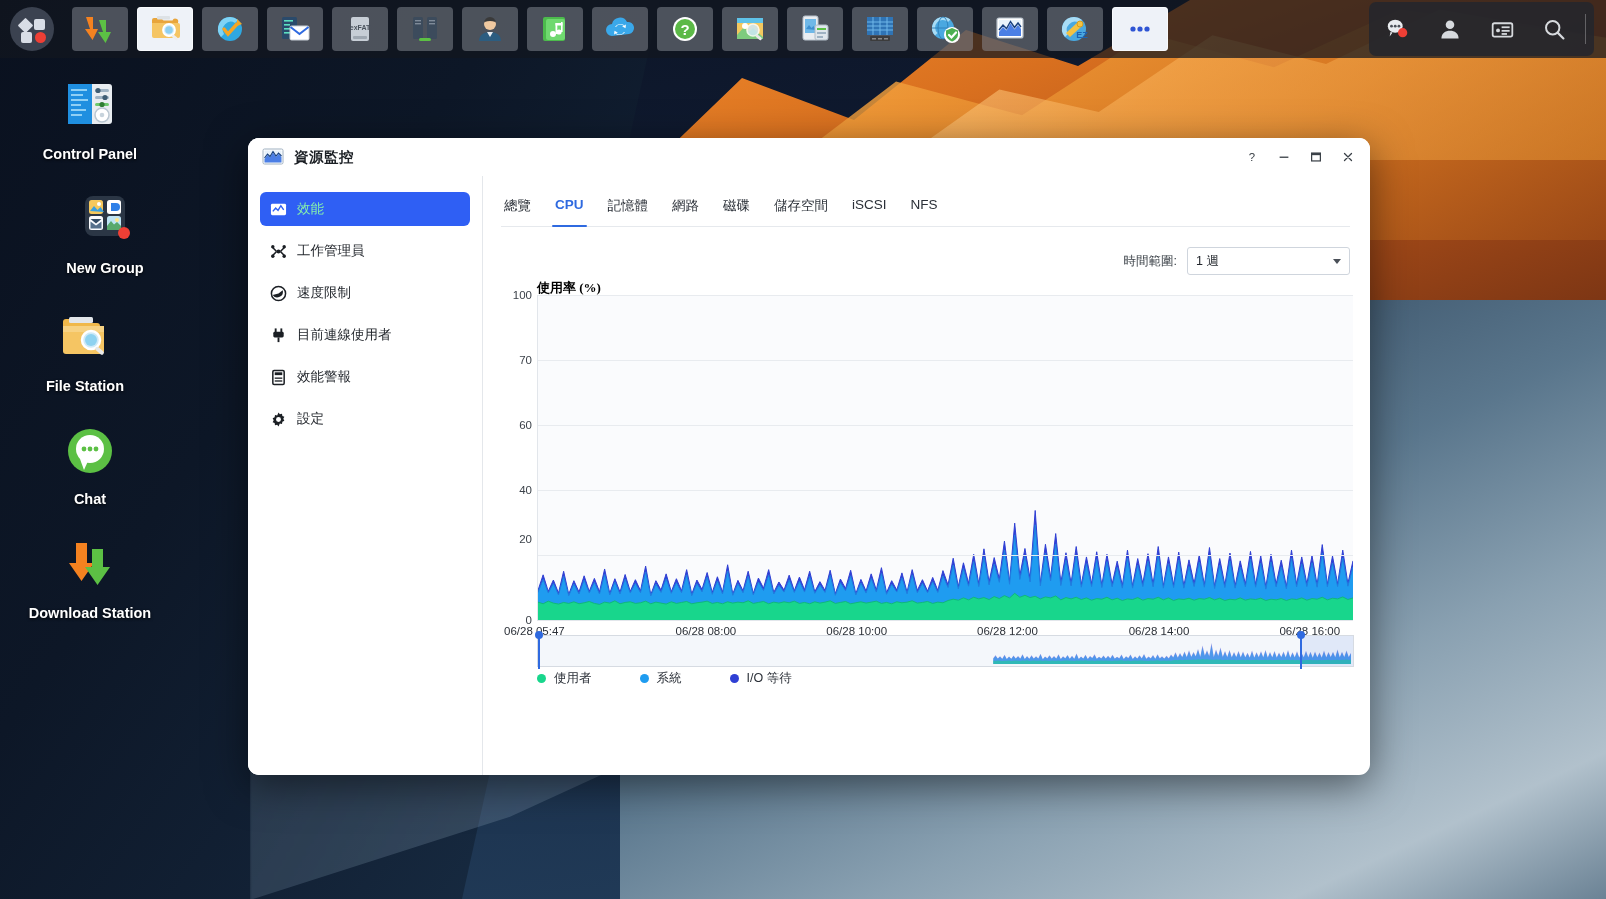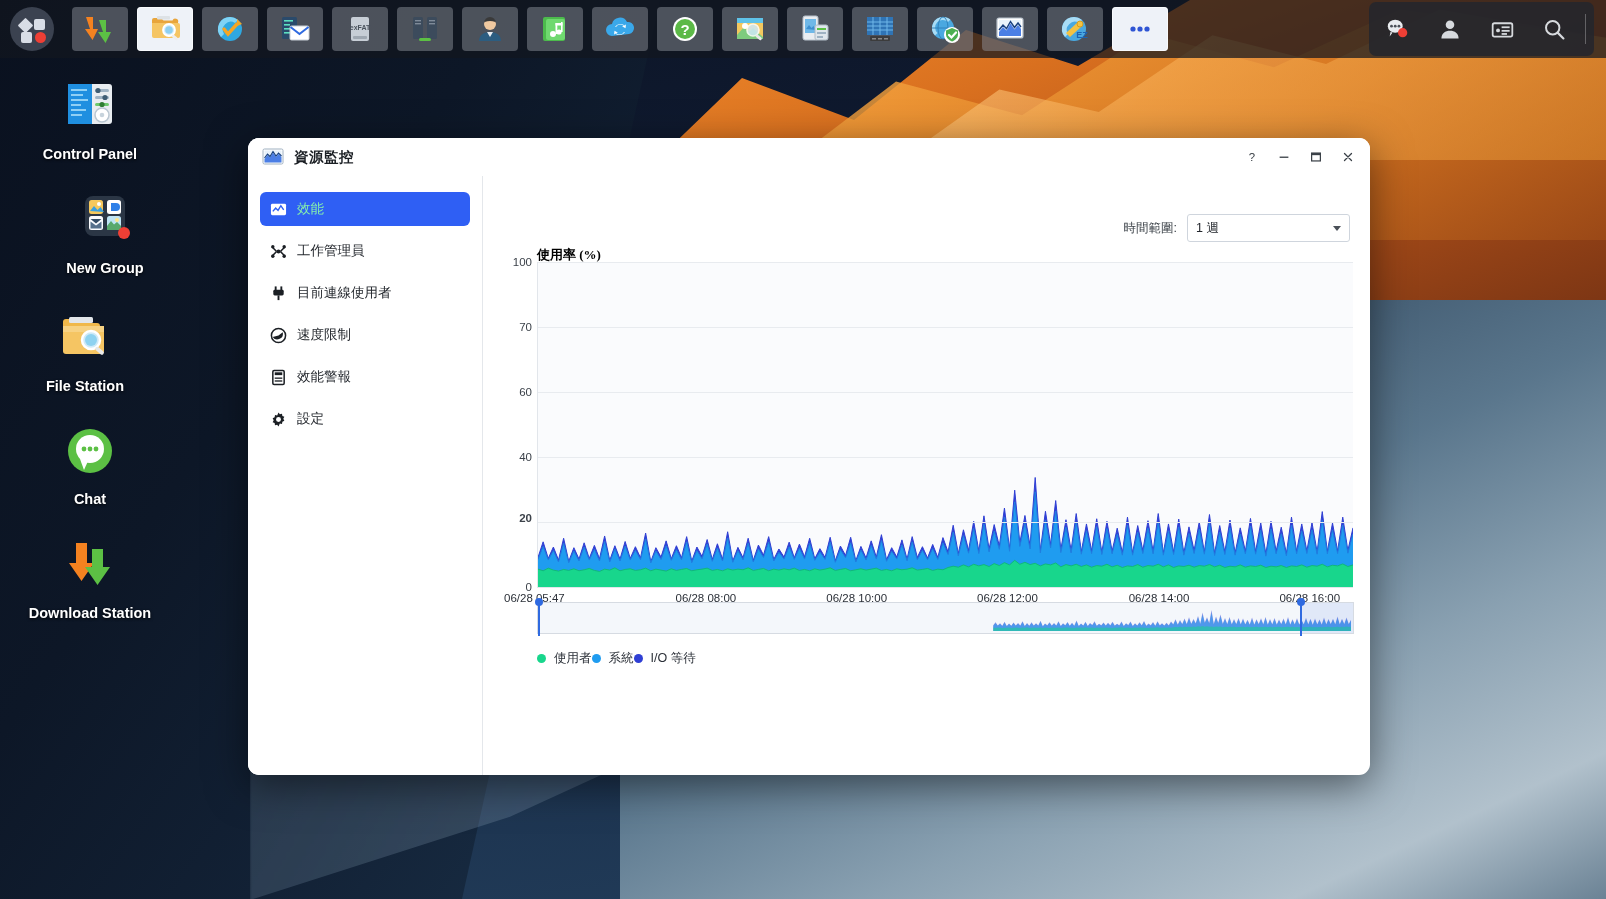--- a/index.html
+++ b/index.html
@@ -153,21 +153,21 @@
     position:absolute;left:36px;top:352px;width:815px;height:30px;
     border:1px solid #d6dbe2;background:#fff;
   }
   #rangebar-fill{position:absolute;left:0;top:0;bottom:0;width:100%;background:#f4f7fb;}
   #rangebar-svg{position:absolute;left:0;top:0;}
   .handle{position:absolute;top:-3px;bottom:-3px;width:2px;background:#2f6ae0;}
   .handle:before{content:"";position:absolute;left:-3px;top:-2px;width:8px;height:8px;border-radius:50%;background:#2f6ae0;}
   #sel-window{position:absolute;top:0;bottom:0;background:rgba(47,106,224,.10);}
 
   
-  #legend{position:absolute;left:36px;top:400px;display:flex;align-items:flex-start;}
+  #legend{position:absolute;left:36px;top:387px;display:flex;gap:48px;align-items:flex-start;}
   .lg{display:flex;align-items:center;gap:8px;font-size:12.5px;color:#2b3038;}
   .lgdot{width:9px;height:9px;border-radius:50%;flex:none;}
 </style>
 </head>
 <body>
 
 <div id="desktop">
   <div class="wall-base"></div>
   <div class="rockshadow"></div>
   <div class="rock1"></div>
@@ -593,37 +593,37 @@
               <circle cx="15" cy="14" r="1.8" fill="#1b1f24"></circle>
             <circle cx="9" cy="9" r="2" fill="#1b1f24"></circle>
           </svg>
         </span>
         <span>工作管理員</span>
       </div>
 
       <div class="side-item">
         <span class="side-ic">
           <svg viewBox="0 0 18 18" width="17" height="17">
+            <circle cx="9" cy="9" r="7.5" fill="none" stroke="#1b1f24" stroke-width="1.6"></circle>
+            <path d="M9 9 L13.5 5.5 A6 6 0 012.8 10.5 L9 9z" fill="#1b1f24"></path>
+          </svg>
+        </span>
+        <span>速度限制</span>
+      </div>
+
+      <div class="side-item">
+        <span class="side-ic">
+          <svg viewBox="0 0 18 18" width="17" height="17">
             <rect x="5" y="1.5" width="2" height="4" fill="#1b1f24"></rect>
               <rect x="11" y="1.5" width="2" height="4" fill="#1b1f24"></rect>
             <rect x="3.5" y="5" width="11" height="6" rx="1.5" fill="#1b1f24"></rect>
             <rect x="8" y="11" width="2" height="5" fill="#1b1f24"></rect>
           </svg>
         </span>
         <span>目前連線使用者</span>
-      </div>
-
-      <div class="side-item">
-        <span class="side-ic">
-          <svg viewBox="0 0 18 18" width="17" height="17">
-            <circle cx="9" cy="9" r="7.5" fill="none" stroke="#1b1f24" stroke-width="1.6"></circle>
-            <path d="M9 9 L13.5 5.5 A6 6 0 012.8 10.5 L9 9z" fill="#1b1f24"></path>
-          </svg>
-        </span>
-        <span>速度限制</span>
       </div>
 
       <div class="side-item">
         <span class="side-ic">
           <svg viewBox="0 0 18 18" width="17" height="17">
             <rect x="3" y="1.5" width="12" height="15" rx="1.3" fill="none" stroke="#1b1f24" stroke-width="1.6"></rect>
             <rect x="5" y="3.5" width="8" height="3" fill="#1b1f24"></rect>
             <rect x="5" y="9" width="8" height="1.4" fill="#1b1f24"></rect>
             <rect x="5" y="12" width="8" height="1.4" fill="#1b1f24"></rect>
           </svg>
@@ -637,20 +637,30 @@
             <path d="M9 1.5l1.4 1.9 2.3-.5.4 2.3 2.1 1-1.1 2.1 1.1 2.1-2.1 1-.4 2.3-2.3-.5L9 16.5l-1.4-1.9-2.3.5-.4-2.3-2.1-1L3.9 9.7 2.8 7.6l2.1-1 .4-2.3 2.3.5z" fill="#1b1f24"></path>
             <circle cx="9" cy="9" r="2.6" fill="#fff"></circle>
           </svg>
         </span>
         <span>設定</span>
       </div>
     </div>
 
     <div id="main">
 
+      <div id="tabs">
+        <div class="tab">總覽</div>
+        <div class="tab act">CPU</div>
+        <div class="tab">記憶體</div>
+        <div class="tab">網路</div>
+        <div class="tab">磁碟</div>
+        <div class="tab">儲存空間</div>
+        <div class="tab">iSCSI</div>
+        <div class="tab">NFS</div>
+      </div>
 
       <div id="rangerow">
         <div id="range-label">時間範圍:</div>
         <div id="range-select">
           <span>1 週</span>
           <span class="caret"></span>
         </div>
       </div>
 
       <div id="chartwrap">
@@ -659,21 +669,21 @@
           <svg id="chartsvg" width="815" height="325" viewBox="0 0 815 325" preserveAspectRatio="none">
               <path d="M0,325 L0.00,295.43 L5.13,279.82 L10.25,296.40 L15.38,285.02 L20.50,298.02 L25.63,276.25 L30.75,299.32 L35.88,285.68 L41.01,297.05 L46.13,280.80 L51.26,296.40 L56.38,283.40 L61.51,296.73 L66.64,273.98 L71.76,298.35 L76.89,283.73 L82.01,297.05 L87.14,279.50 L92.26,296.40 L97.39,284.70 L102.52,295.75 L107.64,271.05 L112.77,299.65 L117.89,285.68 L123.02,295.10 L128.14,278.85 L133.27,296.73 L138.40,283.73 L143.52,295.75 L148.65,274.63 L153.77,299.00 L158.90,285.02 L164.03,294.45 L169.15,277.55 L174.28,297.38 L179.40,281.77 L184.53,297.05 L189.65,269.75 L194.78,299.00 L199.91,285.35 L205.03,295.75 L210.16,276.25 L215.28,298.35 L220.41,283.07 L225.53,293.15 L230.66,274.63 L235.79,297.38 L240.91,286.98 L246.04,295.10 L251.16,280.15 L256.29,295.75 L261.42,282.10 L266.54,294.77 L271.67,276.25 L276.79,296.73 L281.92,286.65 L287.04,295.43 L292.17,275.27 L297.30,298.68 L302.42,284.05 L307.55,293.48 L312.67,275.27 L317.80,298.68 L322.92,284.38 L328.05,296.07 L333.18,278.85 L338.30,295.10 L343.43,272.68 L348.55,297.70 L353.68,285.68 L358.81,295.10 L363.93,277.88 L369.06,297.05 L374.18,274.63 L379.31,295.43 L384.43,284.70 L389.56,296.07 L394.69,282.43 L399.81,295.43 L404.94,275.60 L410.06,289.90 L415.19,263.25 L420.31,291.52 L425.44,267.80 L430.57,288.27 L435.69,259.35 L440.82,288.93 L445.94,253.82 L451.07,286.98 L456.19,262.60 L461.32,284.05 L466.45,246.03 L471.57,286.65 L476.70,228.15 L481.82,280.80 L486.95,253.50 L492.08,283.73 L497.20,215.47 L502.33,288.27 L507.45,249.27 L512.58,282.43 L517.70,238.55 L522.83,287.63 L527.96,257.73 L533.08,288.27 L538.21,251.55 L543.33,289.57 L548.46,261.95 L553.58,288.60 L558.71,256.75 L563.84,290.23 L568.96,259.35 L574.09,289.25 L579.21,266.18 L584.34,290.55 L589.47,255.13 L594.59,290.88 L599.72,263.57 L604.84,288.60 L609.97,258.70 L615.09,289.25 L620.22,251.55 L625.35,290.88 L630.47,261.95 L635.60,289.90 L640.72,257.07 L645.85,290.88 L650.97,264.88 L656.10,288.60 L661.23,260.00 L666.35,289.90 L671.48,252.52 L676.60,291.20 L681.73,263.57 L686.86,289.90 L691.98,258.05 L697.11,290.88 L702.23,265.85 L707.36,289.25 L712.48,256.43 L717.61,289.57 L722.74,260.98 L727.86,291.85 L732.99,259.35 L738.11,289.25 L743.24,265.20 L748.36,291.52 L753.49,255.13 L758.62,289.25 L763.74,261.95 L768.87,288.93 L773.99,260.65 L779.12,289.90 L784.25,249.60 L789.37,289.25 L794.50,260.98 L799.62,288.93 L804.75,255.13 L809.87,288.60 L815.00,265.85 L815,325 Z" fill="#2f3fd4"></path>
               <path d="M0,295.43 L5.13,279.82 L10.25,296.40 L15.38,285.02 L20.50,298.02 L25.63,276.25 L30.75,299.32 L35.88,285.68 L41.01,297.05 L46.13,280.80 L51.26,296.40 L56.38,283.40 L61.51,296.73 L66.64,273.98 L71.76,298.35 L76.89,283.73 L82.01,297.05 L87.14,279.50 L92.26,296.40 L97.39,284.70 L102.52,295.75 L107.64,271.05 L112.77,299.65 L117.89,285.68 L123.02,295.10 L128.14,278.85 L133.27,296.73 L138.40,283.73 L143.52,295.75 L148.65,274.63 L153.77,299.00 L158.90,285.02 L164.03,294.45 L169.15,277.55 L174.28,297.38 L179.40,281.77 L184.53,297.05 L189.65,269.75 L194.78,299.00 L199.91,285.35 L205.03,295.75 L210.16,276.25 L215.28,298.35 L220.41,283.07 L225.53,293.15 L230.66,274.63 L235.79,297.38 L240.91,286.98 L246.04,295.10 L251.16,280.15 L256.29,295.75 L261.42,282.10 L266.54,294.77 L271.67,276.25 L276.79,296.73 L281.92,286.65 L287.04,295.43 L292.17,275.27 L297.30,298.68 L302.42,284.05 L307.55,293.48 L312.67,275.27 L317.80,298.68 L322.92,284.38 L328.05,296.07 L333.18,278.85 L338.30,295.10 L343.43,272.68 L348.55,297.70 L353.68,285.68 L358.81,295.10 L363.93,277.88 L369.06,297.05 L374.18,274.63 L379.31,295.43 L384.43,284.70 L389.56,296.07 L394.69,282.43 L399.81,295.43 L404.94,275.60 L410.06,289.90 L415.19,263.25 L420.31,291.52 L425.44,267.80 L430.57,288.27 L435.69,259.35 L440.82,288.93 L445.94,253.82 L451.07,286.98 L456.19,262.60 L461.32,284.05 L466.45,246.03 L471.57,286.65 L476.70,228.15 L481.82,280.80 L486.95,253.50 L492.08,283.73 L497.20,215.47 L502.33,288.27 L507.45,249.27 L512.58,282.43 L517.70,238.55 L522.83,287.63 L527.96,257.73 L533.08,288.27 L538.21,251.55 L543.33,289.57 L548.46,261.95 L553.58,288.60 L558.71,256.75 L563.84,290.23 L568.96,259.35 L574.09,289.25 L579.21,266.18 L584.34,290.55 L589.47,255.13 L594.59,290.88 L599.72,263.57 L604.84,288.60 L609.97,258.70 L615.09,289.25 L620.22,251.55 L625.35,290.88 L630.47,261.95 L635.60,289.90 L640.72,257.07 L645.85,290.88 L650.97,264.88 L656.10,288.60 L661.23,260.00 L666.35,289.90 L671.48,252.52 L676.60,291.20 L681.73,263.57 L686.86,289.90 L691.98,258.05 L697.11,290.88 L702.23,265.85 L707.36,289.25 L712.48,256.43 L717.61,289.57 L722.74,260.98 L727.86,291.85 L732.99,259.35 L738.11,289.25 L743.24,265.20 L748.36,291.52 L753.49,255.13 L758.62,289.25 L763.74,261.95 L768.87,288.93 L773.99,260.65 L779.12,289.90 L784.25,249.60 L789.37,289.25 L794.50,260.98 L799.62,288.93 L804.75,255.13 L809.87,288.60 L815.00,265.85" fill="none" stroke="#2f3fd4" stroke-width="1"></path>
               <path d="M0,325 L0.00,297.38 L5.13,284.38 L10.25,298.02 L15.38,288.60 L20.50,299.98 L25.63,281.45 L30.75,300.63 L35.88,288.93 L41.01,299.00 L46.13,285.02 L51.26,298.02 L56.38,287.30 L61.51,299.00 L66.64,279.50 L71.76,299.98 L76.89,286.98 L82.01,299.00 L87.14,284.05 L92.26,298.02 L97.39,288.27 L102.52,297.70 L107.64,276.90 L112.77,300.95 L117.89,288.93 L123.02,297.38 L128.14,283.73 L133.27,298.35 L138.40,287.63 L143.52,297.70 L148.65,279.82 L153.77,300.63 L158.90,288.60 L164.03,296.73 L169.15,282.10 L174.28,299.32 L179.40,286.00 L184.53,299.00 L189.65,275.93 L194.78,300.30 L199.91,288.60 L205.03,297.70 L210.16,281.13 L215.28,299.98 L220.41,286.98 L225.53,295.43 L230.66,280.15 L235.79,299.00 L240.91,290.23 L246.04,297.05 L251.16,284.70 L256.29,297.38 L261.42,286.32 L266.54,297.05 L271.67,281.45 L276.79,298.35 L281.92,289.90 L287.04,297.38 L292.17,280.15 L297.30,300.30 L302.42,287.63 L307.55,295.75 L312.67,280.80 L317.80,299.98 L322.92,287.95 L328.05,298.02 L333.18,283.40 L338.30,297.05 L343.43,278.52 L348.55,299.32 L353.68,289.25 L358.81,297.05 L363.93,282.75 L369.06,298.68 L374.18,279.82 L379.31,297.70 L384.43,288.27 L389.56,297.70 L394.69,286.65 L399.81,297.38 L404.94,280.80 L410.06,292.50 L415.19,270.07 L420.31,293.80 L425.44,273.65 L430.57,291.20 L435.69,266.50 L440.82,291.52 L445.94,261.95 L451.07,289.90 L456.19,269.10 L461.32,287.30 L466.45,255.13 L471.57,289.25 L476.70,239.85 L481.82,284.38 L486.95,261.30 L492.08,286.98 L497.20,229.78 L502.33,290.88 L507.45,258.05 L512.58,286.00 L517.70,248.95 L522.83,290.55 L527.96,265.20 L533.08,290.88 L538.21,260.00 L543.33,292.18 L548.46,268.77 L553.58,291.52 L558.71,264.55 L563.84,292.50 L568.96,266.50 L574.09,291.85 L579.21,272.35 L584.34,293.15 L589.47,263.25 L594.59,293.15 L599.72,270.07 L604.84,291.52 L609.97,266.18 L615.09,291.85 L620.22,260.00 L625.35,293.15 L630.47,268.77 L635.60,292.50 L640.72,264.88 L645.85,293.15 L650.97,271.38 L656.10,291.52 L661.23,267.15 L666.35,292.18 L671.48,260.98 L676.60,293.48 L681.73,270.07 L686.86,292.50 L691.98,265.85 L697.11,293.15 L702.23,272.02 L707.36,291.85 L712.48,264.23 L717.61,292.18 L722.74,268.13 L727.86,294.13 L732.99,266.82 L738.11,291.85 L743.24,271.70 L748.36,293.80 L753.49,263.25 L758.62,291.85 L763.74,268.77 L768.87,291.52 L773.99,267.80 L779.12,292.18 L784.25,258.38 L789.37,291.85 L794.50,268.13 L799.62,291.52 L804.75,262.93 L809.87,291.20 L815.00,272.02 L815,325 Z" fill="#1f9cf0"></path>
               <path d="M0,297.38 L5.13,284.38 L10.25,298.02 L15.38,288.60 L20.50,299.98 L25.63,281.45 L30.75,300.63 L35.88,288.93 L41.01,299.00 L46.13,285.02 L51.26,298.02 L56.38,287.30 L61.51,299.00 L66.64,279.50 L71.76,299.98 L76.89,286.98 L82.01,299.00 L87.14,284.05 L92.26,298.02 L97.39,288.27 L102.52,297.70 L107.64,276.90 L112.77,300.95 L117.89,288.93 L123.02,297.38 L128.14,283.73 L133.27,298.35 L138.40,287.63 L143.52,297.70 L148.65,279.82 L153.77,300.63 L158.90,288.60 L164.03,296.73 L169.15,282.10 L174.28,299.32 L179.40,286.00 L184.53,299.00 L189.65,275.93 L194.78,300.30 L199.91,288.60 L205.03,297.70 L210.16,281.13 L215.28,299.98 L220.41,286.98 L225.53,295.43 L230.66,280.15 L235.79,299.00 L240.91,290.23 L246.04,297.05 L251.16,284.70 L256.29,297.38 L261.42,286.32 L266.54,297.05 L271.67,281.45 L276.79,298.35 L281.92,289.90 L287.04,297.38 L292.17,280.15 L297.30,300.30 L302.42,287.63 L307.55,295.75 L312.67,280.80 L317.80,299.98 L322.92,287.95 L328.05,298.02 L333.18,283.40 L338.30,297.05 L343.43,278.52 L348.55,299.32 L353.68,289.25 L358.81,297.05 L363.93,282.75 L369.06,298.68 L374.18,279.82 L379.31,297.70 L384.43,288.27 L389.56,297.70 L394.69,286.65 L399.81,297.38 L404.94,280.80 L410.06,292.50 L415.19,270.07 L420.31,293.80 L425.44,273.65 L430.57,291.20 L435.69,266.50 L440.82,291.52 L445.94,261.95 L451.07,289.90 L456.19,269.10 L461.32,287.30 L466.45,255.13 L471.57,289.25 L476.70,239.85 L481.82,284.38 L486.95,261.30 L492.08,286.98 L497.20,229.78 L502.33,290.88 L507.45,258.05 L512.58,286.00 L517.70,248.95 L522.83,290.55 L527.96,265.20 L533.08,290.88 L538.21,260.00 L543.33,292.18 L548.46,268.77 L553.58,291.52 L558.71,264.55 L563.84,292.50 L568.96,266.50 L574.09,291.85 L579.21,272.35 L584.34,293.15 L589.47,263.25 L594.59,293.15 L599.72,270.07 L604.84,291.52 L609.97,266.18 L615.09,291.85 L620.22,260.00 L625.35,293.15 L630.47,268.77 L635.60,292.50 L640.72,264.88 L645.85,293.15 L650.97,271.38 L656.10,291.52 L661.23,267.15 L666.35,292.18 L671.48,260.98 L676.60,293.48 L681.73,270.07 L686.86,292.50 L691.98,265.85 L697.11,293.15 L702.23,272.02 L707.36,291.85 L712.48,264.23 L717.61,292.18 L722.74,268.13 L727.86,294.13 L732.99,266.82 L738.11,291.85 L743.24,271.70 L748.36,293.80 L753.49,263.25 L758.62,291.85 L763.74,268.77 L768.87,291.52 L773.99,267.80 L779.12,292.18 L784.25,258.38 L789.37,291.85 L794.50,268.13 L799.62,291.52 L804.75,262.93 L809.87,291.20 L815.00,272.02" fill="none" stroke="#1f7fe0" stroke-width="1"></path>
               <path d="M0,325 L0.00,307.13 L5.13,308.75 L10.25,306.15 L15.38,308.10 L20.50,309.07 L25.63,307.45 L30.75,308.43 L35.88,306.80 L41.01,308.75 L46.13,307.77 L51.26,306.48 L56.38,308.43 L61.51,309.40 L66.64,307.13 L71.76,308.10 L76.89,305.82 L82.01,308.75 L87.14,307.45 L92.26,306.80 L97.39,308.43 L102.52,307.77 L107.64,306.15 L112.77,308.75 L117.89,307.13 L123.02,308.10 L128.14,309.07 L133.27,306.80 L138.40,308.43 L143.52,307.45 L148.65,306.48 L153.77,308.75 L158.90,307.77 L164.03,307.13 L169.15,306.15 L174.28,308.43 L179.40,307.45 L184.53,308.75 L189.65,306.80 L194.78,308.10 L199.91,307.13 L205.03,307.77 L210.16,305.82 L215.28,308.43 L220.41,307.45 L225.53,306.48 L230.66,308.75 L235.79,307.13 L240.91,308.10 L246.04,306.80 L251.16,307.77 L256.29,306.15 L261.42,308.43 L266.54,307.45 L271.67,308.75 L276.79,306.80 L281.92,308.10 L287.04,307.13 L292.17,305.82 L297.30,308.43 L302.42,307.45 L307.55,306.48 L312.67,308.75 L317.80,307.77 L322.92,306.80 L328.05,308.10 L333.18,307.13 L338.30,306.15 L343.43,308.43 L348.55,307.45 L353.68,308.75 L358.81,306.80 L363.93,307.77 L369.06,307.13 L374.18,305.82 L379.31,308.10 L384.43,307.45 L389.56,306.48 L394.69,308.43 L399.81,307.13 L404.94,307.77 L410.06,305.50 L415.19,304.20 L420.31,305.18 L425.44,302.90 L430.57,304.85 L435.69,302.25 L440.82,303.88 L445.94,302.57 L451.07,304.52 L456.19,301.60 L461.32,303.55 L466.45,300.63 L471.57,302.90 L476.70,298.35 L481.82,302.25 L486.95,300.30 L492.08,302.57 L497.20,301.27 L502.33,303.88 L507.45,301.93 L512.58,302.90 L517.70,300.95 L522.83,304.85 L527.96,302.57 L533.08,303.88 L538.21,302.25 L543.33,304.52 L548.46,302.90 L553.58,305.18 L558.71,303.55 L563.84,304.20 L568.96,302.25 L574.09,304.85 L579.21,303.23 L584.34,305.50 L589.47,303.88 L594.59,304.52 L599.72,302.57 L604.84,305.18 L609.97,303.55 L615.09,304.20 L620.22,302.25 L625.35,304.85 L630.47,302.90 L635.60,305.50 L640.72,303.88 L645.85,304.52 L650.97,303.23 L656.10,305.18 L661.23,303.55 L666.35,304.20 L671.48,302.57 L676.60,304.85 L681.73,303.23 L686.86,305.50 L691.98,304.20 L697.11,304.85 L702.23,302.90 L707.36,305.18 L712.48,303.88 L717.61,304.52 L722.74,303.23 L727.86,305.50 L732.99,304.20 L738.11,304.85 L743.24,303.55 L748.36,305.50 L753.49,303.88 L758.62,304.52 L763.74,302.90 L768.87,305.18 L773.99,303.55 L779.12,304.20 L784.25,302.25 L789.37,304.85 L794.50,303.23 L799.62,303.88 L804.75,301.93 L809.87,304.52 L815.00,302.90 L815,325 Z" fill="#18d68c"></path>
               <path d="M0,307.13 L5.13,308.75 L10.25,306.15 L15.38,308.10 L20.50,309.07 L25.63,307.45 L30.75,308.43 L35.88,306.80 L41.01,308.75 L46.13,307.77 L51.26,306.48 L56.38,308.43 L61.51,309.40 L66.64,307.13 L71.76,308.10 L76.89,305.82 L82.01,308.75 L87.14,307.45 L92.26,306.80 L97.39,308.43 L102.52,307.77 L107.64,306.15 L112.77,308.75 L117.89,307.13 L123.02,308.10 L128.14,309.07 L133.27,306.80 L138.40,308.43 L143.52,307.45 L148.65,306.48 L153.77,308.75 L158.90,307.77 L164.03,307.13 L169.15,306.15 L174.28,308.43 L179.40,307.45 L184.53,308.75 L189.65,306.80 L194.78,308.10 L199.91,307.13 L205.03,307.77 L210.16,305.82 L215.28,308.43 L220.41,307.45 L225.53,306.48 L230.66,308.75 L235.79,307.13 L240.91,308.10 L246.04,306.80 L251.16,307.77 L256.29,306.15 L261.42,308.43 L266.54,307.45 L271.67,308.75 L276.79,306.80 L281.92,308.10 L287.04,307.13 L292.17,305.82 L297.30,308.43 L302.42,307.45 L307.55,306.48 L312.67,308.75 L317.80,307.77 L322.92,306.80 L328.05,308.10 L333.18,307.13 L338.30,306.15 L343.43,308.43 L348.55,307.45 L353.68,308.75 L358.81,306.80 L363.93,307.77 L369.06,307.13 L374.18,305.82 L379.31,308.10 L384.43,307.45 L389.56,306.48 L394.69,308.43 L399.81,307.13 L404.94,307.77 L410.06,305.50 L415.19,304.20 L420.31,305.18 L425.44,302.90 L430.57,304.85 L435.69,302.25 L440.82,303.88 L445.94,302.57 L451.07,304.52 L456.19,301.60 L461.32,303.55 L466.45,300.63 L471.57,302.90 L476.70,298.35 L481.82,302.25 L486.95,300.30 L492.08,302.57 L497.20,301.27 L502.33,303.88 L507.45,301.93 L512.58,302.90 L517.70,300.95 L522.83,304.85 L527.96,302.57 L533.08,303.88 L538.21,302.25 L543.33,304.52 L548.46,302.90 L553.58,305.18 L558.71,303.55 L563.84,304.20 L568.96,302.25 L574.09,304.85 L579.21,303.23 L584.34,305.50 L589.47,303.88 L594.59,304.52 L599.72,302.57 L604.84,305.18 L609.97,303.55 L615.09,304.20 L620.22,302.25 L625.35,304.85 L630.47,302.90 L635.60,305.50 L640.72,303.88 L645.85,304.52 L650.97,303.23 L656.10,305.18 L661.23,303.55 L666.35,304.20 L671.48,302.57 L676.60,304.85 L681.73,303.23 L686.86,305.50 L691.98,304.20 L697.11,304.85 L702.23,302.90 L707.36,305.18 L712.48,303.88 L717.61,304.52 L722.74,303.23 L727.86,305.50 L732.99,304.20 L738.11,304.85 L743.24,303.55 L748.36,305.50 L753.49,303.88 L758.62,304.52 L763.74,302.90 L768.87,305.18 L773.99,303.55 L779.12,304.20 L784.25,302.25 L789.37,304.85 L794.50,303.23 L799.62,303.88 L804.75,301.93 L809.87,304.52 L815.00,302.90" fill="none" stroke="#10b87a" stroke-width="1"></path>
             </svg>
         <div class="ytick" style="top: 325px;">0</div>
             <div class="gridline" style="top: 260px;"></div>
-            <div class="ytick" style="top: 256px; font-weight: bold;">20</div>
+            <div class="ytick" style="top: 244px;">20</div>
             <div class="gridline" style="top: 195px;"></div>
             <div class="ytick" style="top: 195px;">40</div>
             <div class="gridline" style="top: 130px;"></div>
             <div class="ytick" style="top: 130px;">60</div>
             <div class="gridline" style="top: 65px;"></div>
             <div class="ytick" style="top: 65px;">70</div>
             <div class="gridline" style="top: 0px;"></div>
             <div class="ytick" style="top: 0px;">100</div>
             <div class="xtick" style="left: -34px; transform: none;">06/28 05:47</div>
             <div class="xtick" style="left: 167.89px;">06/28 08:00</div>

